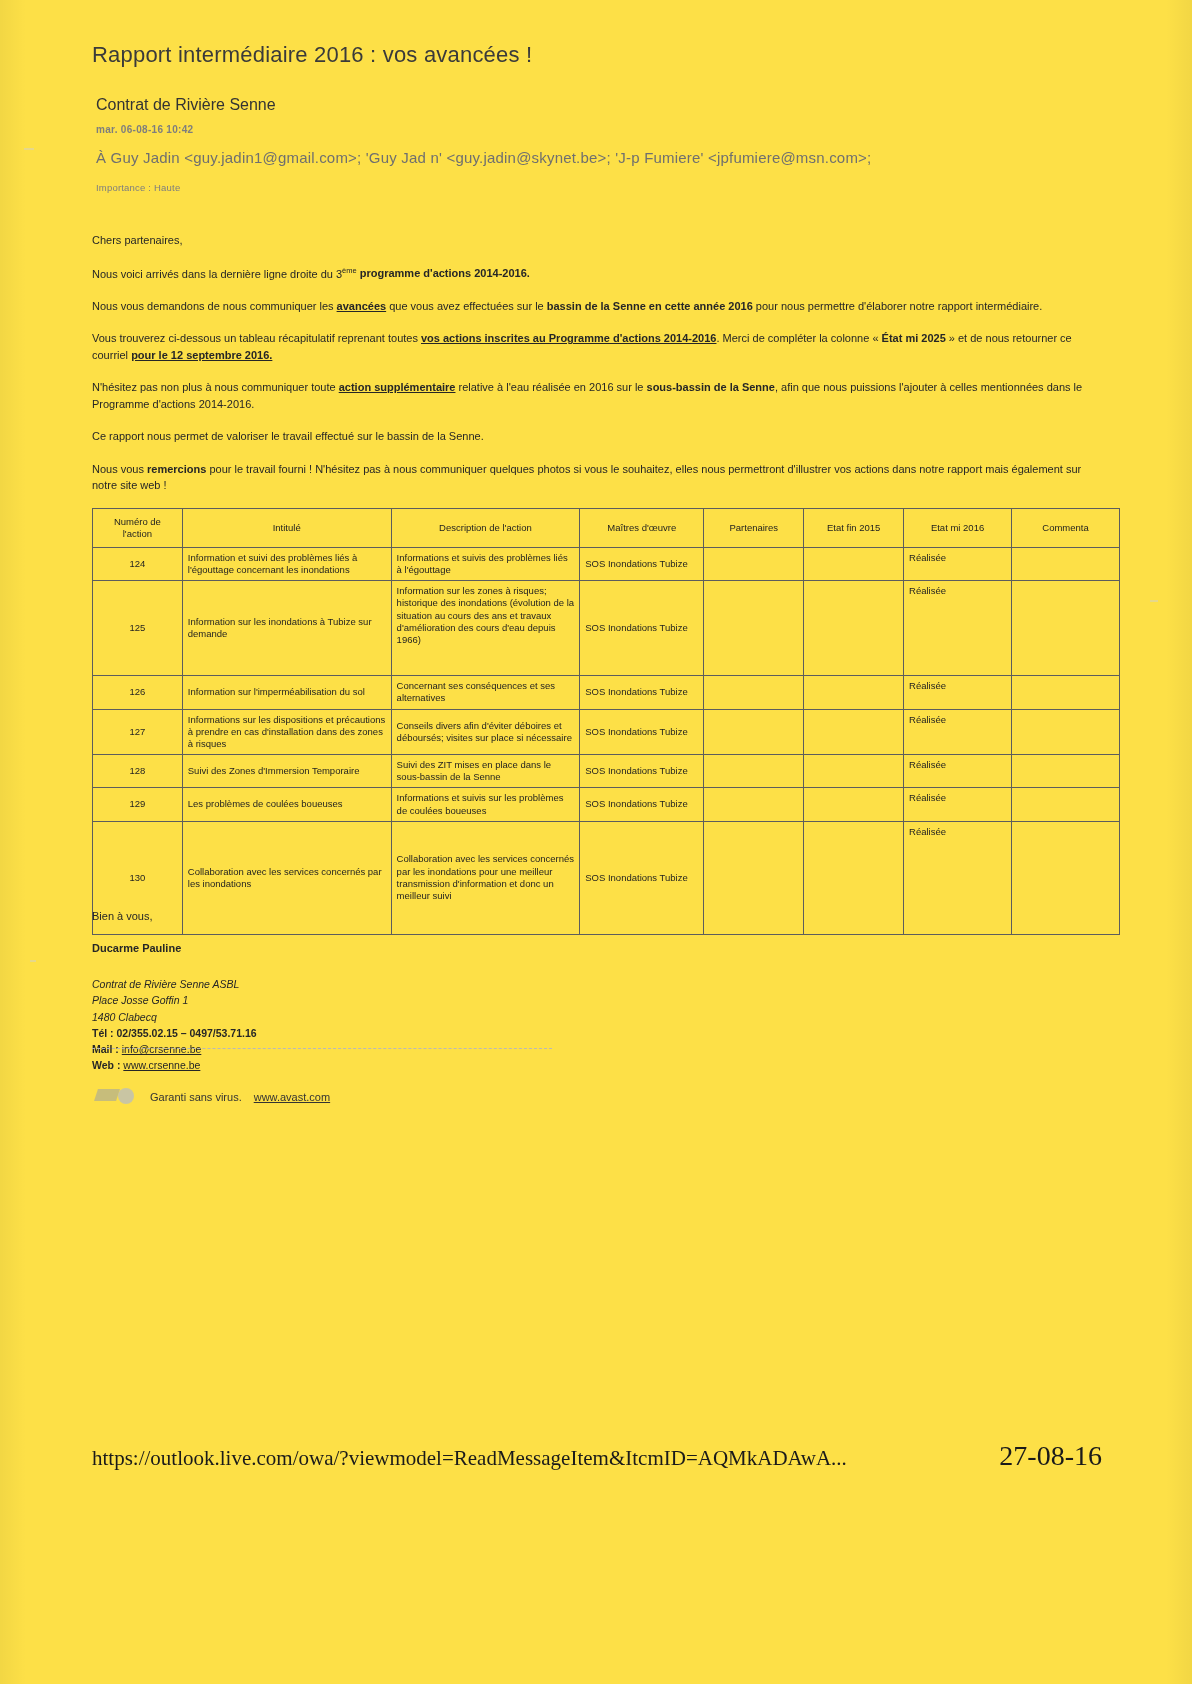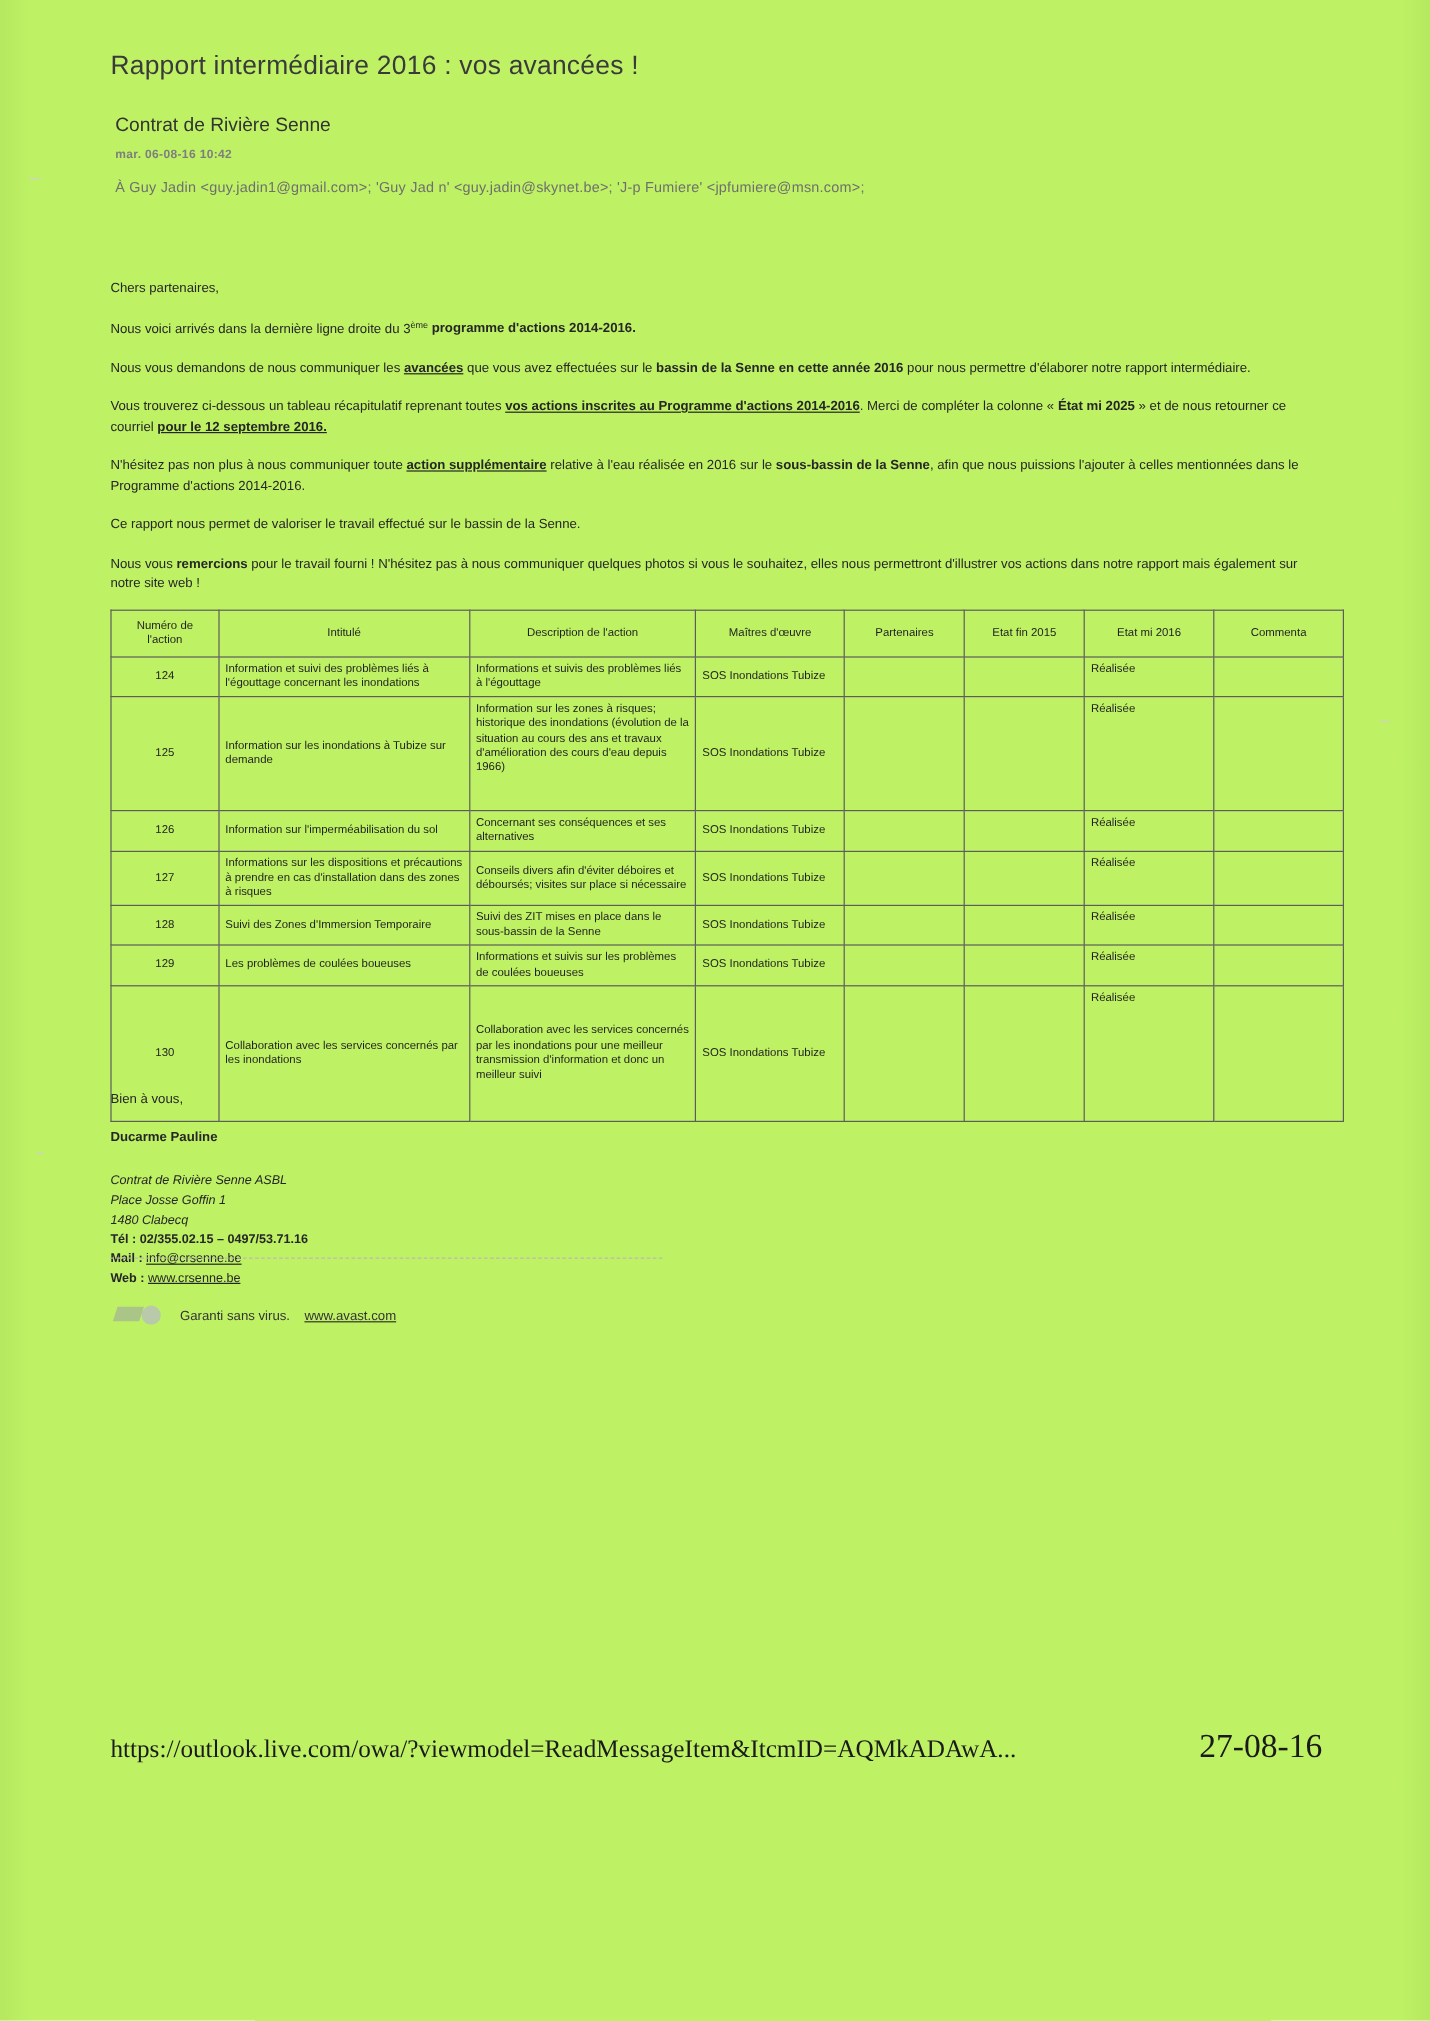--- a/index.html
+++ b/index.html
@@ -11,21 +11,21 @@
     width: 1192px;
     height: 1684px;
     position: relative;
     font-family: "Liberation Sans", sans-serif;
     color: #2b2b2b;
     overflow: hidden;
   }
   .page {
     position: absolute;
     inset: 0;
-    background: #bef264;
+    background: #fde047;
   }
   
   .scan-edge-l, .scan-edge-r {
     position: absolute;
     top: 0; bottom: 0;
     width: 26px;
     background: linear-gradient(to right, rgba(0,0,0,0.045), rgba(0,0,0,0));
   }
   .scan-edge-r { right: 0; background: linear-gradient(to left, rgba(0,0,0,0.045), rgba(0,0,0,0)); }
   .scan-edge-l { left: 0; }
@@ -51,21 +51,21 @@
     margin-bottom: 10px;
   }
   .mail-date {
     font-size: 10px;
     color: #7e7e7e;
     margin-bottom: 14px;
     letter-spacing: 0.3px;
     font-weight: bold;
   }
   .mail-to {
-    font-size: 12px;
+    font-size: 15px;
     color: #6f6f6f;
     margin-bottom: 16px;
     letter-spacing: 0.2px;
   }
   .mail-importance {
     font-size: 9.5px;
     color: #7e7e7e;
     letter-spacing: 0.2px;
   }
 
@@ -194,20 +194,21 @@
   <div class="speck" style="left:24px;top:148px;width:10px;height:2px;"></div>
   <div class="speck" style="left:1150px;top:600px;width:8px;height:2px;"></div>
   <div class="speck" style="left:30px;top:960px;width:6px;height:2px;"></div>
 
   <div class="doc-title">Rapport intermédiaire 2016 : vos avancées !</div>
 
   <div class="mail-header">
     <div class="mail-from">Contrat de Rivière Senne</div>
     <div class="mail-date">mar. 06-08-16 10:42</div>
     <div class="mail-to">À Guy Jadin &lt;guy.jadin1@gmail.com&gt;; 'Guy Jad n' &lt;guy.jadin@skynet.be&gt;; 'J-p Fumiere' &lt;jpfumiere@msn.com&gt;;</div>
+    <div class="mail-importance">Importance : Haute</div>
   </div>
 
   <div class="body-block">
     <p>Chers partenaires,</p>
     <p>
       <span>Nous voici arrivés dans la dernière ligne droite du 3</span><sup>ème</sup><b> programme d'actions 2014-2016.</b>
     </p>
     <p>
       <span>Nous vous demandons de nous communiquer les </span><b><u>avancées</u></b><span> que vous avez effectuées sur le </span><b>bassin de la Senne en cette année 2016</b><span> pour nous permettre d'élaborer notre rapport intermédiaire.</span>
     </p>

